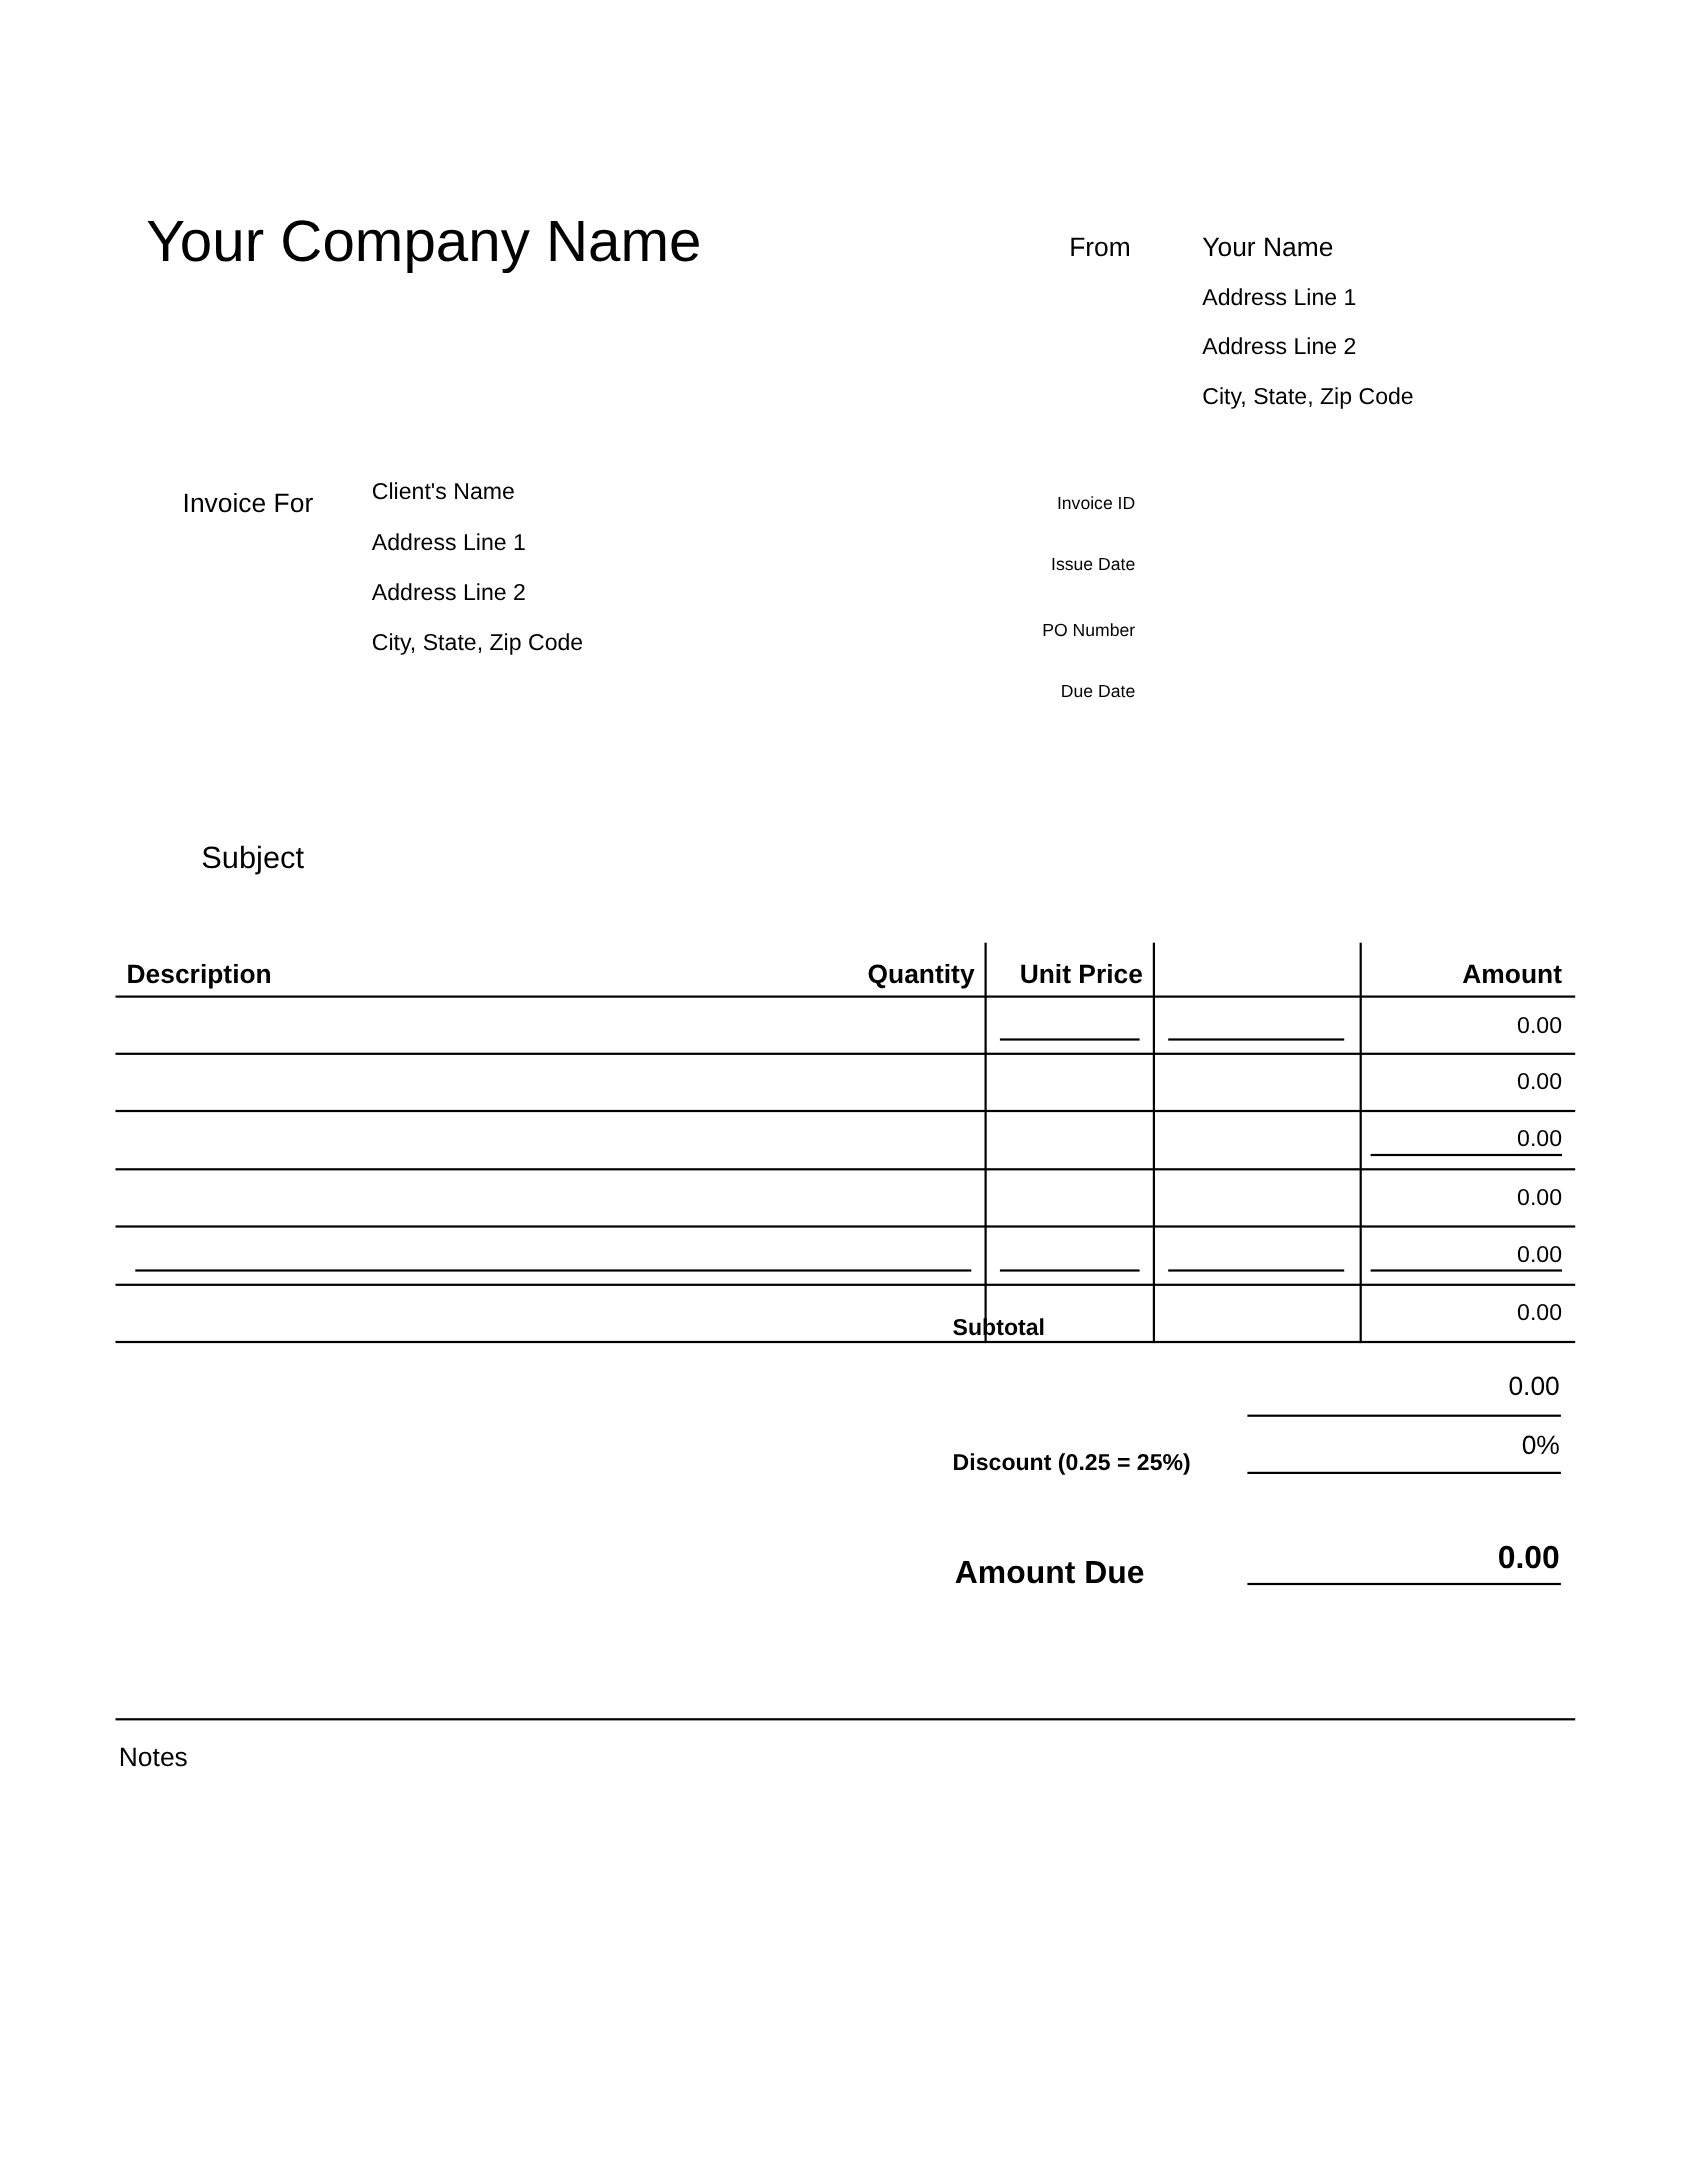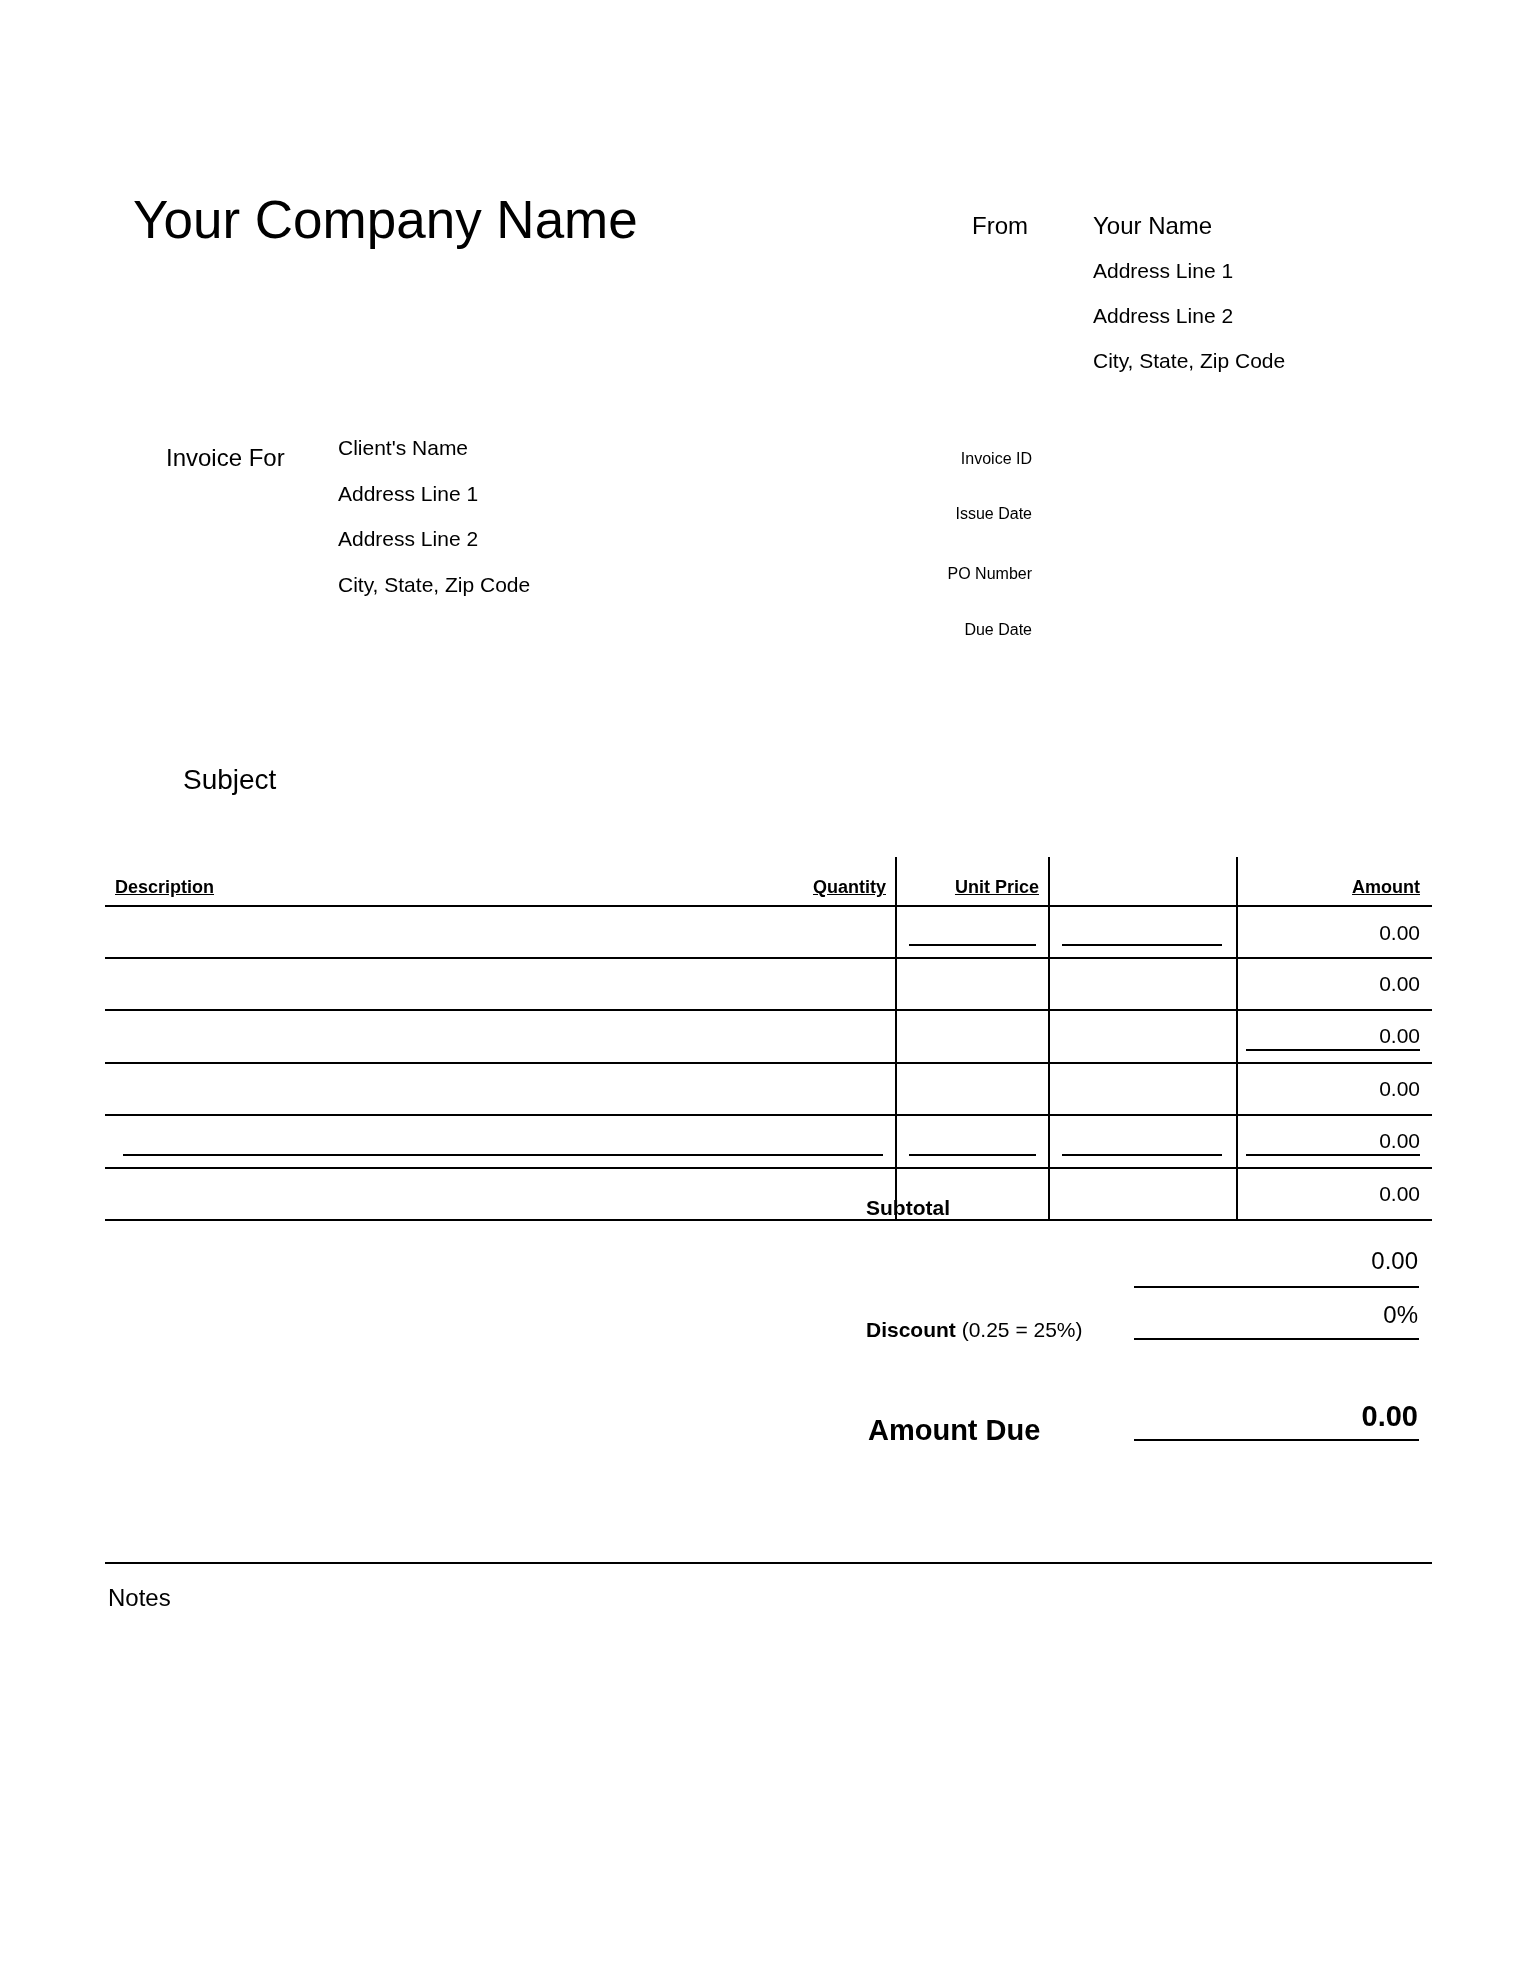--- a/index.html
+++ b/index.html
@@ -19,26 +19,26 @@
     .inv-lines .ln { font-size: 21px; line-height: 32px; height: 45.5px; }
 
     .meta { right: 498px; font-size: 16px; line-height: 32px; text-align: right; }
 
     .subject { left: 183px; top: 762px; font-size: 28px; line-height: 36px; }
 
     
     .tbl { left: 105px; top: 857px; width: 1327px; height: 364px; }
     .hline { position: absolute; left: 0; width: 1327px; height: 2px; background: #000; }
     .vline { position: absolute; width: 2px; background: #000; }
-    .th { position: absolute; top: 12px; font-size: 18px; font-weight: bold; line-height: 28px; text-decoration: underline; }
+    .th { position: absolute; top: 12px; font-size: 24px; font-weight: bold; line-height: 28px; }
     .cell-amt { position: absolute; right: 12px; font-size: 21px; line-height: 28px; }
     .uline { position: absolute; height: 1.5px; background: #000; }
 
     .tot-label { left: 866px; font-size: 21px; font-weight: bold; line-height: 28px; }
-    .tot-hint { font-weight: normal; }
+    .tot-hint { font-weight: bold; }
     .tot-val { right: 112px; font-size: 24px; line-height: 30px; text-align: right; }
     .tot-line { left: 1134px; width: 285px; height: 2px; background: #000; }
 
     .due-label { left: 868px; top: 1412px; font-size: 29px; font-weight: bold; line-height: 36px; }
     .due-val { right: 112px; top: 1398px; font-size: 29px; font-weight: bold; line-height: 36px; text-align: right; }
 
     .notes-line { left: 105px; top: 1562px; width: 1327px; height: 2px; background: #000; }
     .notes { left: 108px; top: 1582px; font-size: 24px; line-height: 32px; }
   </style>
 </head>

